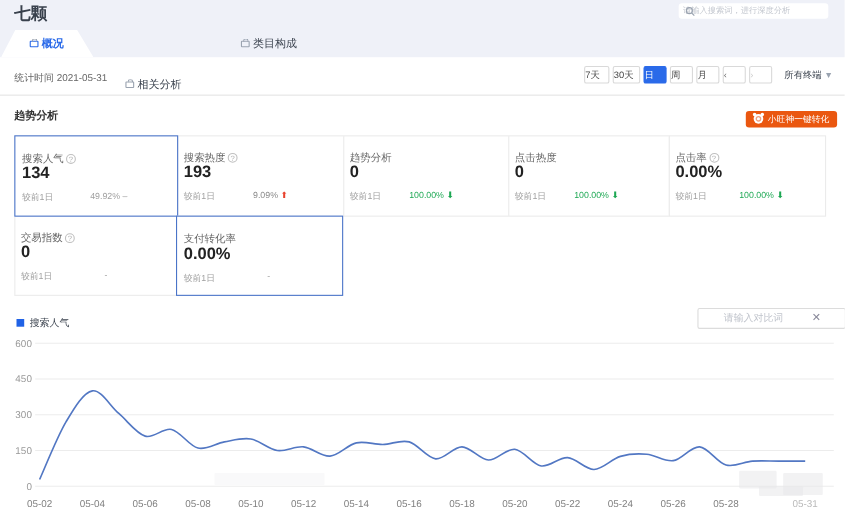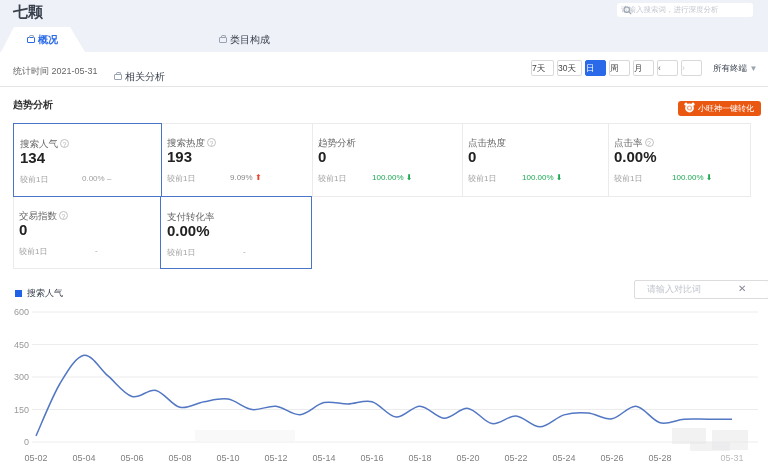--- a/index.html
+++ b/index.html
@@ -33,21 +33,21 @@
 .qmark{display:inline-block;width:9px;height:9px;border:1px solid #c0c0c0;border-radius:50%;font-size:7px;color:#b5b5b5;text-align:center;line-height:9px;position:relative;top:0px;margin-left:2px;}
 .cval{position:absolute;left:6px;top:25px;font-size:15px;color:#222;font-weight:bold;letter-spacing:0px;}
 .cfoot{position:absolute;left:6px;top:50px;font-size:8px;color:#a0a0a0;white-space:nowrap;}
 .cpct{position:absolute;top:50px;font-size:8px;white-space:nowrap;}
 .red{color:#e8432e;}
 .green{color:#1ea854;}
 .gray{color:#a0a0a0;}
 
 #legend{left:15px;top:290px;width:7px;height:7px;background:#2062e6;}
 #legendtxt{left:27px;top:287px;font-size:9px;color:#39414d;}
-#cmpbox{left:634px;top:280px;width:135px;height:19px;border:1px solid #dcdcdc;border-radius:2px;font-size:9px;color:#c0c4cc;line-height:17px;padding-left:12px;}
+#cmpbox{left:634px;top:280px;width:135px;height:19px;border:1px solid #dcdcdc;border-radius:2px;font-size:9px;color:#c0c4cc;line-height:17px;padding-left:23px;}
 #cmpx{left:738px;top:283px;font-size:10px;color:#889;}
 
 .wm{position:absolute;background:#e7e7ea;opacity:.55;border-radius:1px;}
 </style>
 </head>
 <body>
 <div id="strip" class="abs"></div>
 <div id="title" class="abs">七颗</div>
 <div id="search" class="abs"><svg width="9" height="9" viewBox="0 0 9 9">
       <circle cx="3.7" cy="3.7" r="2.7" fill="none" stroke="#9aa3b0" stroke-width="1.1"></circle>
@@ -83,21 +83,21 @@
 <div class="cell" style="left:312px;top:123px;width:151px;height:74px;"></div>
 <div class="cell" style="left:462px;top:123px;width:147px;height:74px;"></div>
 <div class="cell" style="left:608px;top:123px;width:143px;height:74px;"></div>
 
 <div class="cell" style="left:13px;top:196px;width:149px;height:73px;"></div>
 
 <div class="cardsel" id="c1" style="left:13px;top:123px;width:149px;height:74px;">
   <div class="clabel">搜索人气<span class="qmark">?</span></div>
   <div class="cval">134</div>
   <div class="cfoot">较前1日</div>
-  <div class="cpct gray" style="left:68px;">0.00% –</div>
+  <div class="cpct gray" style="left:68px;">49.92% –</div>
 </div>
 <div style="position:absolute;left:161px;top:123px;width:152px;height:74px;z-index:3;">
   <div class="clabel">搜索热度<span class="qmark">?</span></div>
   <div class="cval">193</div>
   <div class="cfoot">较前1日</div>
   <div class="cpct" style="left:69px;color:#888;text-align:center;">9.09% <span class="red">⬆</span></div>
 </div>
 <div style="position:absolute;left:312px;top:123px;width:151px;height:74px;z-index:3;">
   <div class="clabel">趋势分析</div>
   <div class="cval">0</div>

